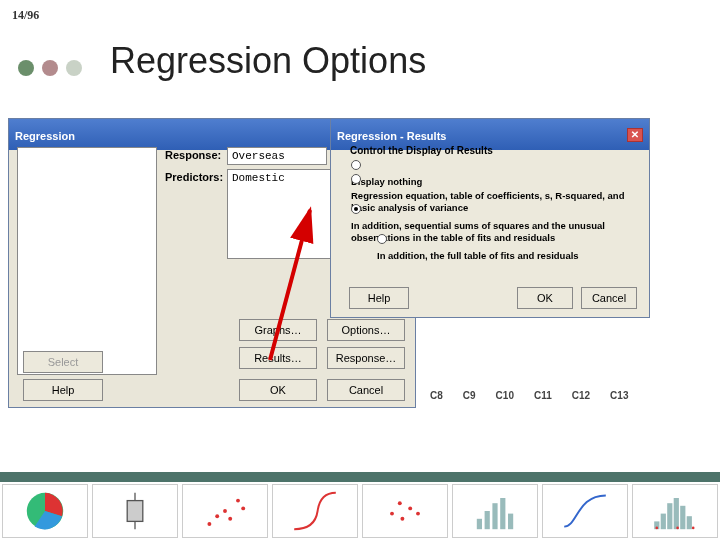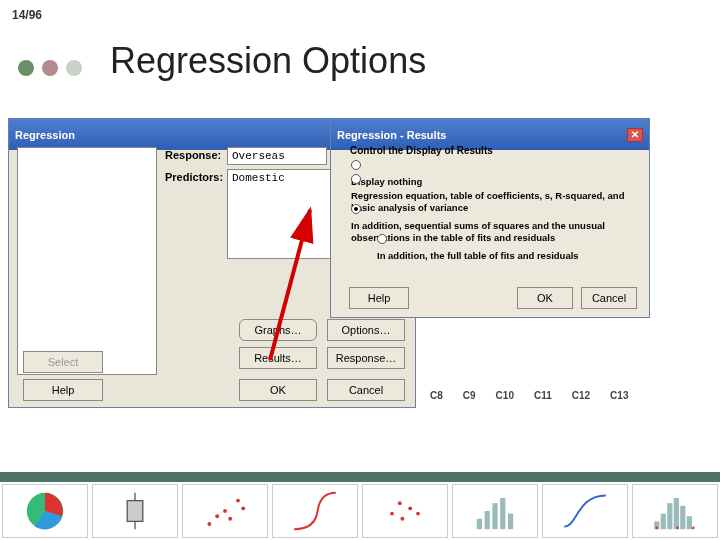--- a/index.html
+++ b/index.html
@@ -5,41 +5,41 @@
   * { box-sizing: border-box; margin: 0; padding: 0; }
   body {
     width: 720px; height: 540px;
     font-family: Arial, sans-serif;
     background: #fff;
     position: relative;
     overflow: hidden;
   }
   .slide-num {
     position: absolute; top: 8px; left: 12px;
-    font-size: 12px; font-weight: bold; color: #333;
+    font-size: 12px; font-weight: bold; color: #333; font-family: Liberation Serif, serif;
   }
   .dots { position: absolute; top: 60px; left: 18px; display:flex; gap:8px; }
   .dot { width:16px; height:16px; border-radius:50%; }
   .d1 { background:#6b8f6b; }
   .d2 { background:#b38b8d; }
   .d3 { background:#c9d2c6; }
   .title {
     position:absolute; top:40px; left:110px;
     font-size:36px; color:#222;
   }
   
   .win {
     position:absolute; border:1px solid #6a7fa3;
     background:#e9e6d9;
   }
   .titlebar {
     height:31px;
     background: linear-gradient(#4f7ecf,#2f5fb5);
     color:#fff; font-size:11px; font-weight:bold;
-    display:flex; align-items:center; padding:0 6px;
+    display:flex; align-items:flex-end; padding:8px 6px;
     justify-content:space-between;
   }
   .closebox {
     width:16px; height:14px; background:#d9534f;
     border:1px solid #a33; color:#fff; font-size:10px;
     display:flex; align-items:center; justify-content:center;
     line-height:1;
   }
   
   .regwin { top:118px; left:8px; width:408px; height:290px; }
@@ -117,21 +117,21 @@
 
   <div class="lbl" style="top:30px; left:156px;">Response:</div>
   <div class="txtfield" style="top:28px; left:218px; width:100px; height:18px;">Overseas</div>
 
   <div class="lbl" style="top:52px; left:156px;">Predictors:</div>
   <div class="txtfield" style="top:50px; left:218px; width:180px; height:90px;">Domestic</div>
 
   <div class="btn disabled" style="top:232px; left:14px; width:80px;">Select</div>
   <div class="btn" style="top:260px; left:14px; width:80px;">Help</div>
 
-  <div class="btn" style="top:200px; left:230px; width:78px;border-radius:6px;">Graphs…</div>
+  <div class="btn" style="top:200px; left:230px; width:78px;">Graphs…</div>
   <div class="btn" style="top:200px; left:318px; width:78px;">Options…</div>
   <div class="btn" style="top:228px; left:230px; width:78px;">Results…</div>
   <div class="btn" style="top:228px; left:318px; width:78px;">Response…</div>
   <div class="btn" style="top:260px; left:230px; width:78px;">OK</div>
   <div class="btn" style="top:260px; left:318px; width:78px;">Cancel</div>
 </div>
 
 <div class="win reswin">
   <div class="titlebar">
     <span>Regression - Results</span>

